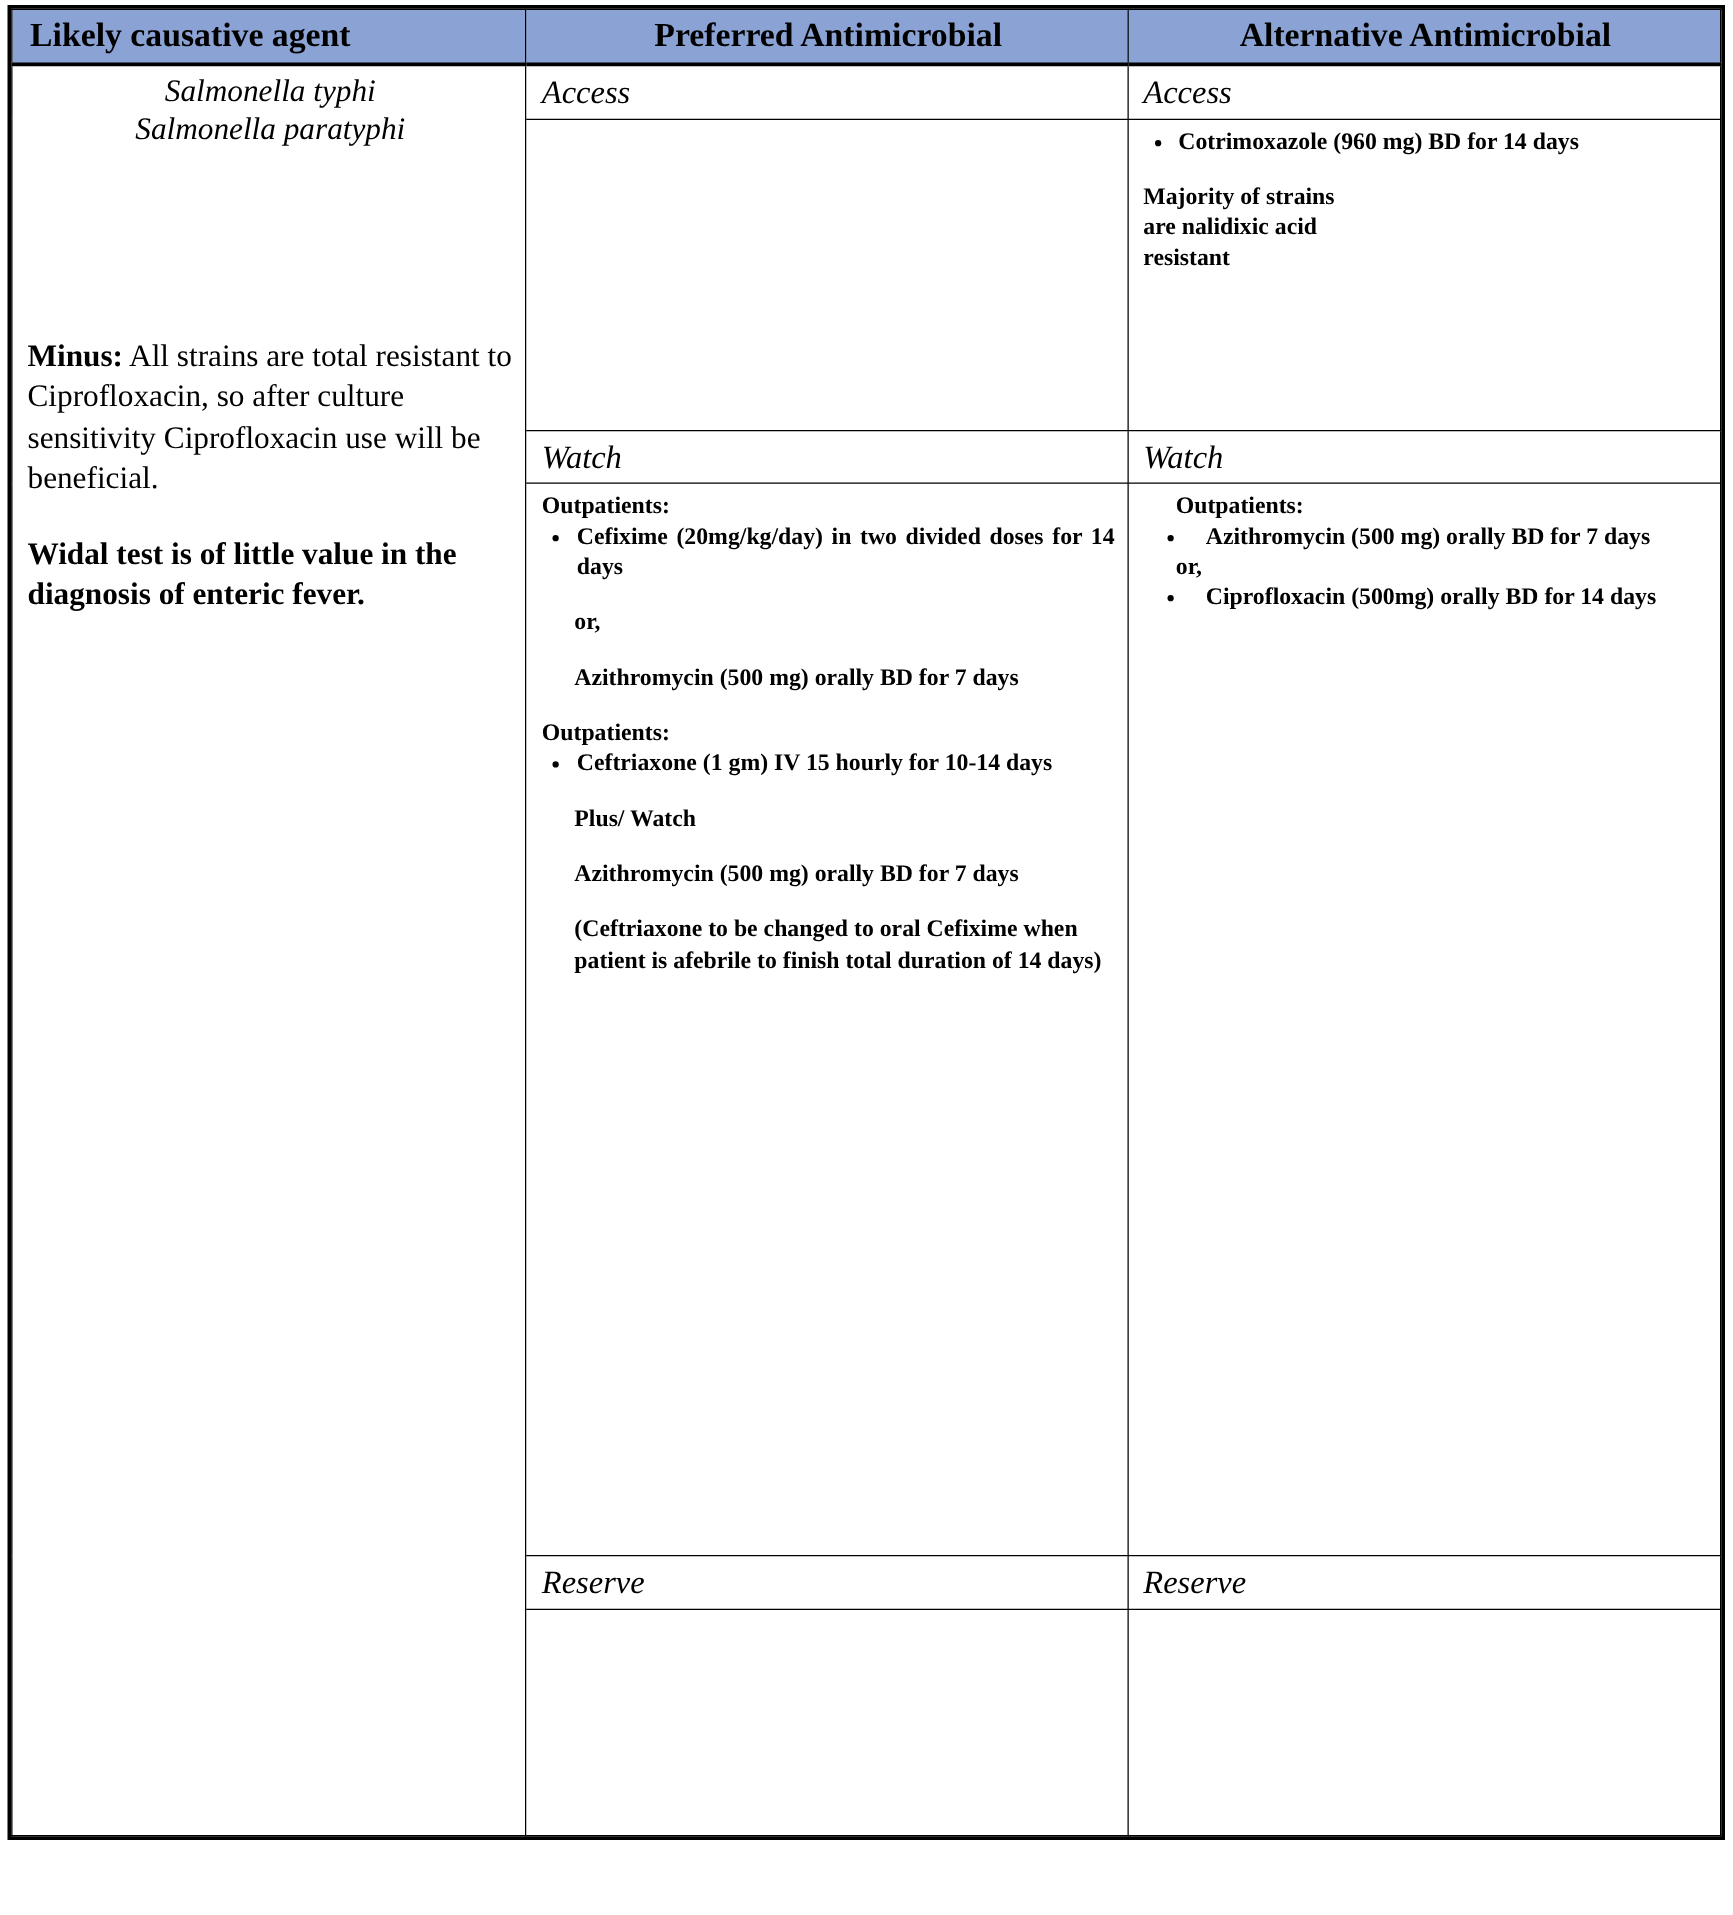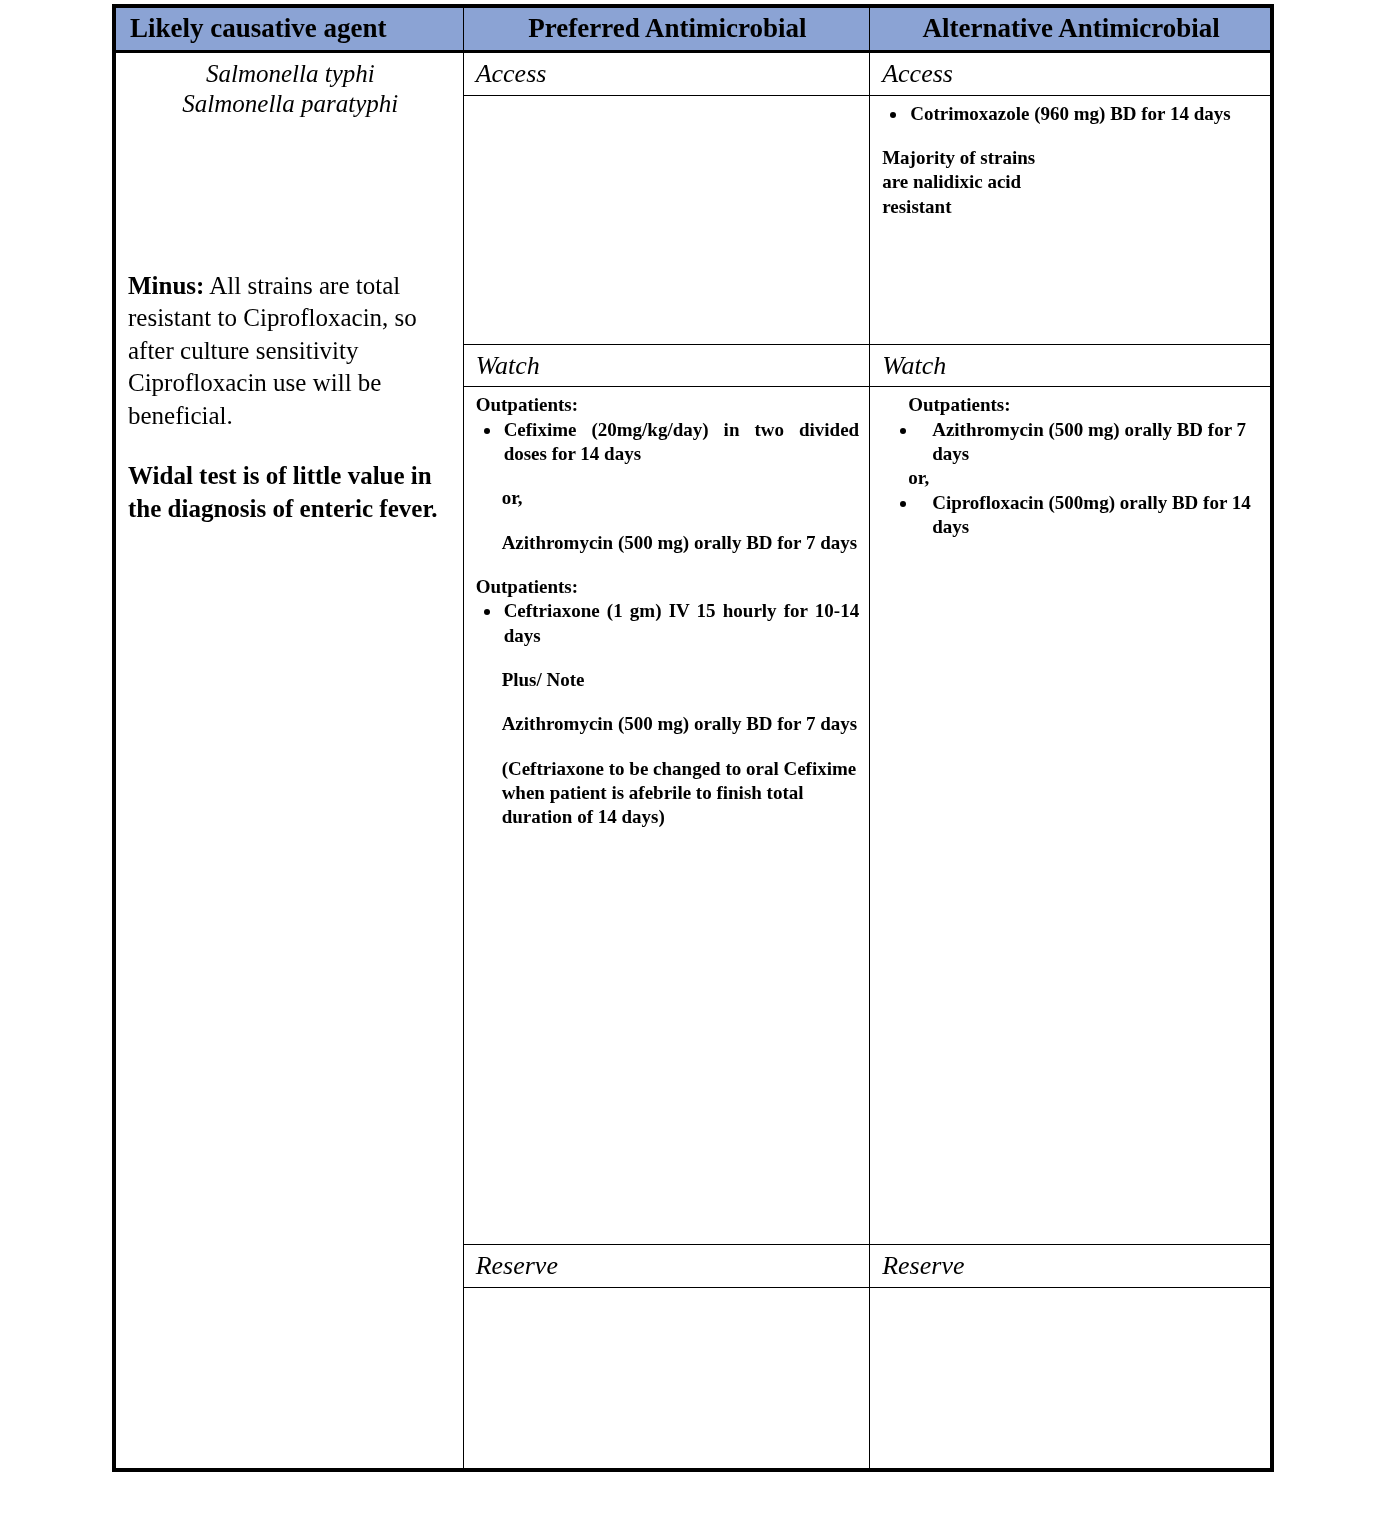--- a/index.html
+++ b/index.html
@@ -7,21 +7,21 @@
     padding: 0;
     background: #ffffff;
   }
   body {
     font-family: "Liberation Serif", serif;
     width: 1386px;
     height: 1532px;
     overflow: hidden;
   }
   .table-wrap {
-    width: 1162px;
+    width: 1374px;
     margin: 4px auto 0 auto;
     border: 3px solid #000;
     box-sizing: border-box;
   }
   table.guideline {
     border-collapse: collapse;
     width: 100%;
     table-layout: fixed;
   }
   table.guideline td, table.guideline th {
@@ -164,21 +164,21 @@
           <div class="heading">Outpatients:</div>
           <ul class="bullets">
             <li class="justify">Cefixime (20mg/kg/day) in two divided doses for 14 days</li>
           </ul>
           <div class="para indent">or,</div>
           <div class="para indent justify">Azithromycin (500 mg) orally BD for 7 days</div>
           <div class="para heading">Outpatients:</div>
           <ul class="bullets">
             <li class="justify">Ceftriaxone (1 gm) IV 15 hourly for 10-14 days</li>
           </ul>
-          <div class="para indent">Plus/ Note</div>
+          <div class="para indent">Plus/ Watch</div>
           <div class="para indent justify">Azithromycin (500 mg) orally BD for 7 days</div>
           <div class="para indent">(Ceftriaxone to be changed to oral Cefixime when patient is afebrile to finish total duration of 14 days)</div>
         </td>
         <td class="body-cell cell-tall-2">
           <div class="heading indent">Outpatients:</div>
           <ul class="bullets wide">
             <li>Azithromycin (500 mg) orally BD for 7 days</li>
           </ul>
           <div class="indent">or,</div>
           <ul class="bullets wide">

